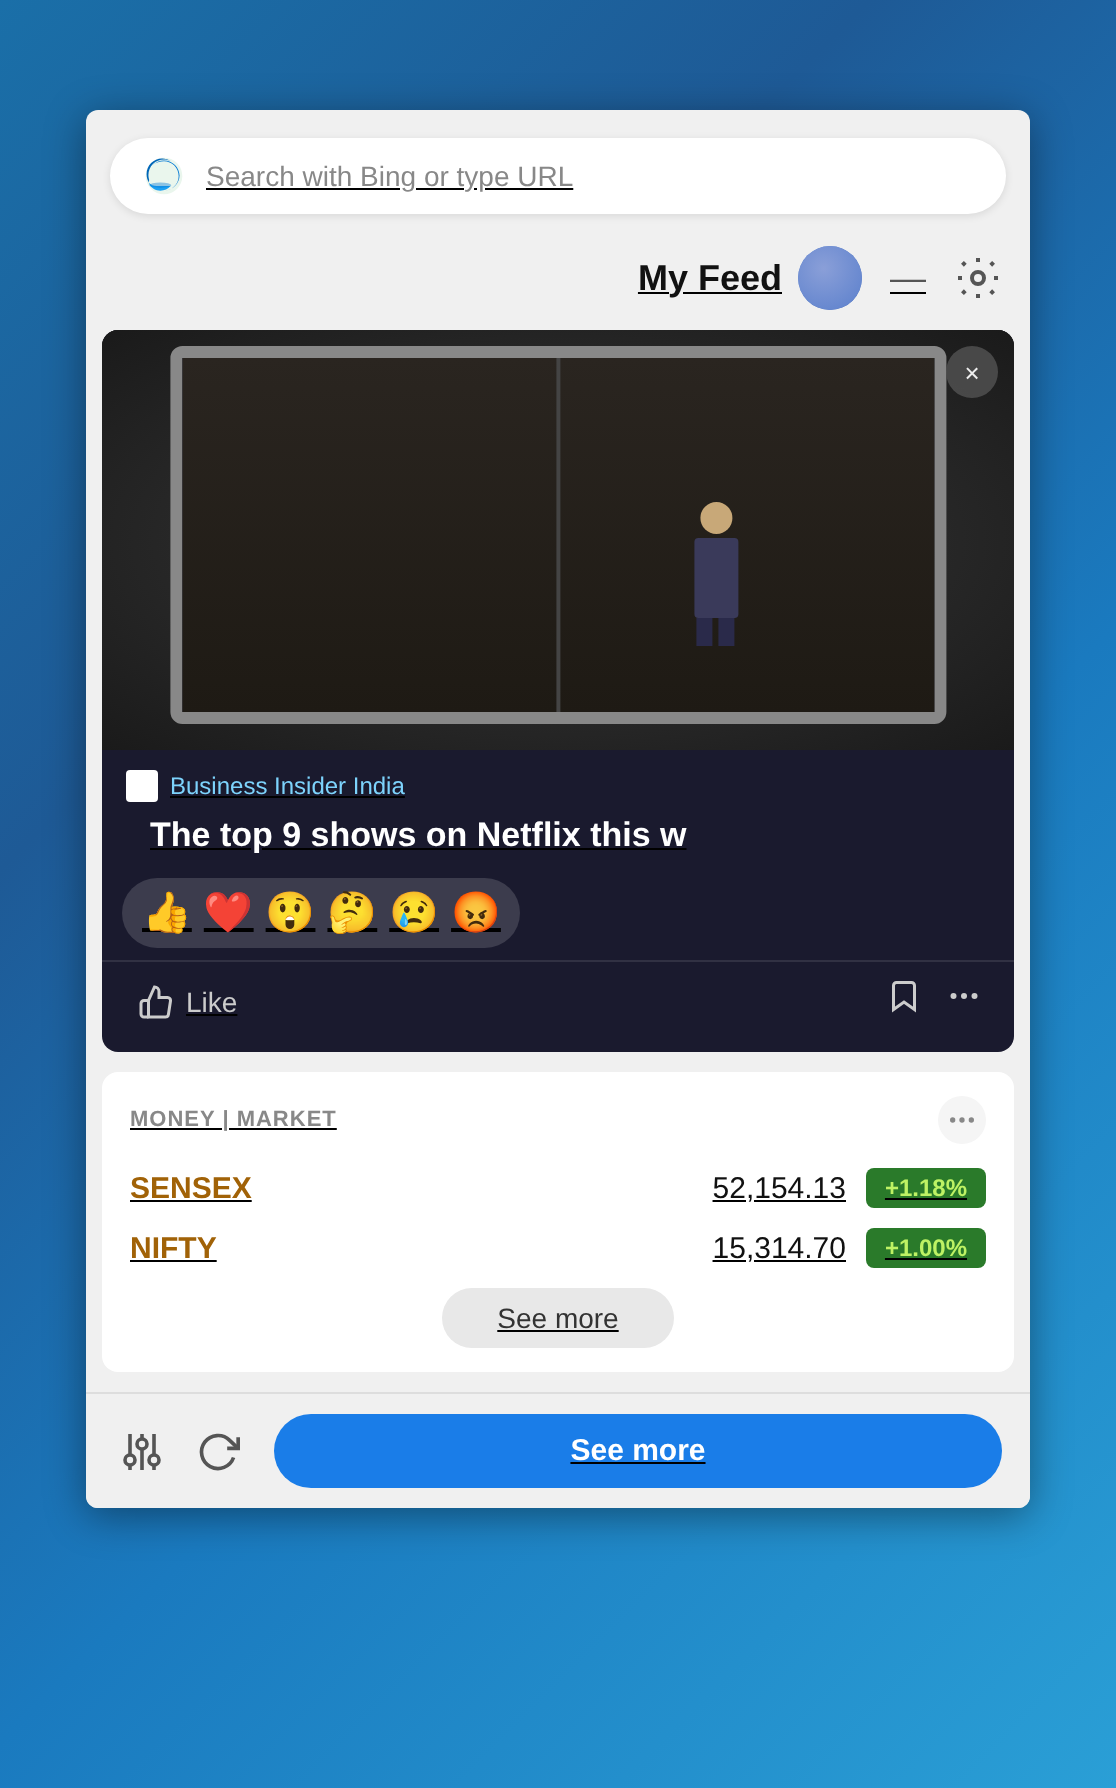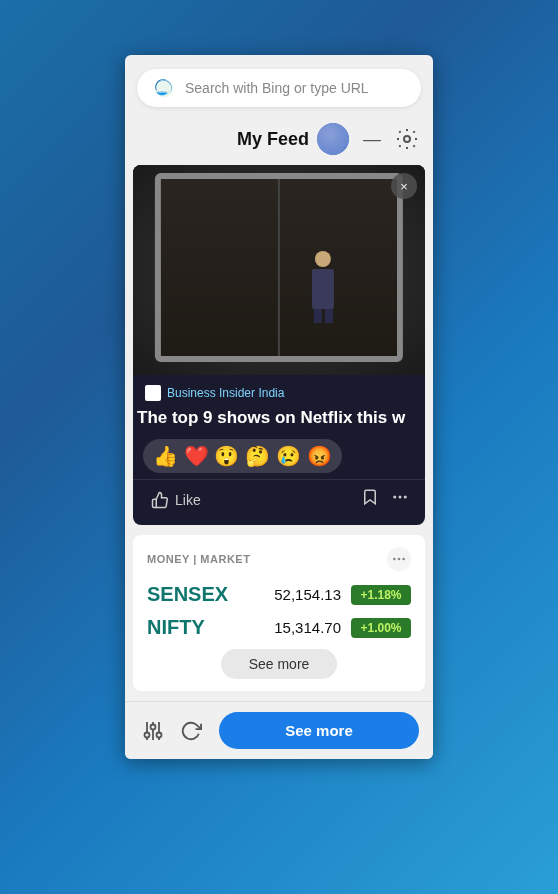--- a/index.html
+++ b/index.html
@@ -9,26 +9,27 @@
       height: 894px;
       background: linear-gradient(135deg, #1a6fa8 0%, #1e5a96 30%, #1a7abf 60%, #2a9fd6 100%);
       display: flex;
       justify-content: center;
       align-items: flex-start;
       font-family: 'Segoe UI', Arial, sans-serif;
       overflow: hidden;
     }
 
     .browser-panel {
-      width: 308px;
+      width: 472px;
       margin-top: 55px;
       background: #f0f0f0;
       border-radius: 6px;
       box-shadow: 0 4px 20px rgba(0,0,0,0.4);
       overflow: hidden;
+      text-decoration: underline;
     }
 
     
     .search-bar {
       background: #fff;
       margin: 14px 12px 10px 12px;
       border-radius: 24px;
       display: flex;
       align-items: center;
       padding: 8px 16px;
@@ -232,21 +233,21 @@
       width: 16px;
       height: 16px;
       background: #fff;
       border-radius: 2px;
     }
 
     .news-title {
       color: #fff;
       font-size: 17px;
       font-weight: 600;
-      padding: 2px 4px 8px;
+      padding: 2px 24px 8px;
       line-height: 1.3;
     }
 
     
     .reaction-bar {
       display: flex;
       align-items: center;
       padding: 2px 10px 6px;
       gap: 4px;
     }
@@ -333,23 +334,23 @@
       background: #f5f5f5;
     }
 
     .market-row {
       display: flex;
       align-items: center;
       margin-bottom: 10px;
     }
 
     .market-name {
-      font-size: 20px;
+      font-size: 15px;
       font-weight: 700;
-      color: #0f766e;
+      color: #a16207;
       width: 90px;
     }
 
     .market-value {
       font-size: 15px;
       color: #111;
       flex: 1;
       text-align: right;
       margin-right: 10px;
     }

